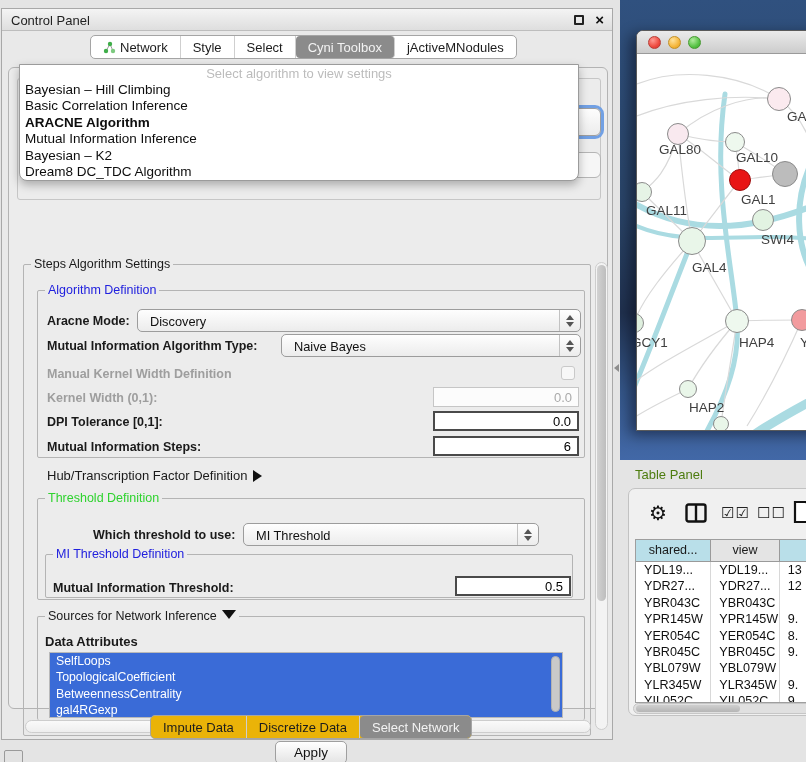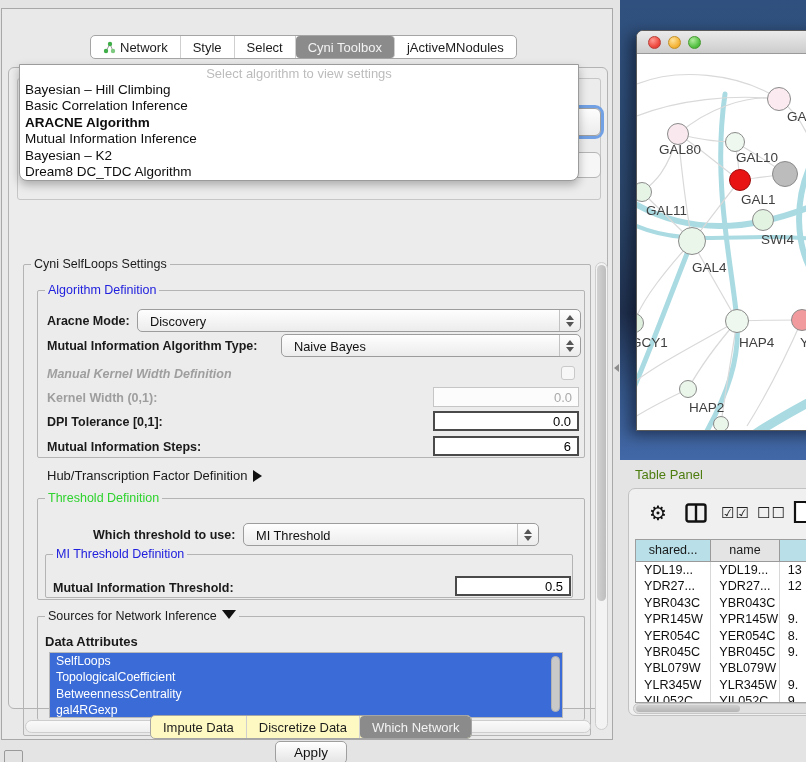--- a/index.html
+++ b/index.html
@@ -89,21 +89,21 @@
   .vscroll-thumb { position:absolute; left:1px; top:2px; width:9px; height:336px;
     background:linear-gradient(90deg,#d2d2d2,#bdbdbd); border-radius:6px; }
   .hscroll-track { position:absolute; left:16px; top:652px; width:566px; height:13px;
     background:linear-gradient(#fafafa,#eeeeee); border:1px solid #cdcdcd; border-radius:7px; }
 
   .apply-btn { position:absolute; left:266px; top:673px; width:72px; height:23px;
     background:linear-gradient(#ffffff,#e4e4e4); border:1px solid #9f9f9f; border-radius:5px;
     font-size:13.5px; color:#111; text-align:center; line-height:21px; }
 
   .bottom-tabbar { position:absolute; top:706px; left:148px; height:24px; display:flex;
-    background:#fef9c3; border:1px solid #a5a5a5; border-radius:5px; overflow:hidden; }
+    background:#eab308; border:1px solid #a5a5a5; border-radius:5px; overflow:hidden; }
 
   
   .desktop { position:absolute; left:620px; top:0; width:186px; height:460px; overflow:hidden;
     background:linear-gradient(180deg,#30517f 0%,#2a4569 45%,#20314f 68%,#35578a 85%,#4268a7 100%); }
   .net-window { position:absolute; left:16px; top:30px; width:220px; height:401px;
     background:#fff; border:1px solid #5a5a5a; border-radius:7px 7px 0 0;
     box-shadow:-6px 4px 14px rgba(0,0,10,.45); overflow:hidden; }
   .net-titlebar { position:absolute; left:0; top:0; right:0; height:23px;
     background:linear-gradient(#ebebeb,#cccccc); border-bottom:1px solid #9a9a9a; }
   .tl { position:absolute; top:5px; width:13px; height:13px; border-radius:50%; }
@@ -139,20 +139,25 @@
 
   .grip { position:absolute; left:4px; top:750px; width:19px; height:14px;
     background:#e2e2e2; border:1px solid #9a9a9a; border-radius:2px; }
   .split-arrow { position:absolute; left:614px; top:364px; width:0; height:0;
     border-top:4px solid transparent; border-bottom:4px solid transparent; border-right:5px solid #8d8d8d; }
 </style>
 </head>
 <body>
 
 <div class="control-panel">
+  <div class="cp-titlebar">
+    <span class="cp-title">Control Panel</span>
+    <span class="float-btn"></span>
+    <span class="close-btn">×</span>
+  </div>
 
   <div class="tabbar">
     <div class="tab">
       <svg width="13" height="13" viewBox="0 0 13 13">
         <line x1="3" y1="10" x2="7" y2="3" stroke="#9a9a9a" stroke-width="1"></line>
         <line x1="7" y1="3" x2="10" y2="10" stroke="#9a9a9a" stroke-width="1"></line>
         <circle cx="7" cy="3" r="2.2" fill="#3fae49"></circle>
         <circle cx="3" cy="10" r="2.2" fill="#3fae49"></circle>
         <circle cx="10" cy="10" r="2.2" fill="#7cc97f"></circle>
       </svg>
@@ -171,21 +176,21 @@
         <span>jActiveMNodules</span>
       </div>
   </div>
 
   <div class="content">
     <div class="ghost-group"></div>
     <div class="ghost-combo"></div>
     <div class="ghost-combo2"></div>
 
     <div class="grp" style="left:14px; top:196px; width:568px; height:472px;">
-      <span class="grp-title t-black">Cyni SelfLoops Settings</span>
+      <span class="grp-title t-black">Steps Algorithm Settings</span>
     </div>
 
     <div class="grp" style="left:28px; top:222px; width:548px; height:168px;">
       <span class="grp-title t-blue">Algorithm Definition</span>
     </div>
     <span class="lbl" style="left:38px; top:246px;">Aracne Mode:</span>
     <div class="combo" style="left:128px; top:241px; width:444px;">
       <span class="val">Discovery</span>
       <span class="step">
           <i class="tri-up"></i>
@@ -193,21 +198,21 @@
         </span>
     </div>
     <span class="lbl" style="left:38px; top:271px;">Mutual Information Algorithm Type:</span>
     <div class="combo" style="left:272px; top:266px; width:300px;">
       <span class="val">Naive Bayes</span>
       <span class="step">
           <i class="tri-up"></i>
           <i class="tri-dn"></i>
         </span>
     </div>
-    <span class="lbl dis" style="left:38px; top:299px;font-style:italic;">Manual Kernel Width Definition</span>
+    <span class="lbl dis" style="left:38px; top:299px;">Manual Kernel Width Definition</span>
     <span class="chk" style="left:552px; top:298px;"></span>
     <span class="lbl dis" style="left:38px; top:323px;">Kernel Width (0,1):</span>
     <input class="field dis" style="left: 424px; top: 319px; width: 146px;" readonly="" value="0.0">
     <span class="lbl" style="left:38px; top:347px;">DPI Tolerance [0,1]:</span>
     <input class="field active" style="left: 424px; top: 343px; width: 146px;" readonly="" value="0.0">
     <span class="lbl" style="left:38px; top:372px;">Mutual Information Steps:</span>
     <input class="field active" style="left: 424px; top: 368px; width: 146px;" readonly="" value="6">
 
     <span class="sec-label" style="left:38px; top:400px;">
       <span>Hub/Transcription Factor Definition</span><i class="arrow-right"></i>
@@ -251,21 +256,21 @@
   </div>
 
   <div class="bottom-tabbar">
     <div class="tab">
         <span>Impute Data</span>
       </div>
     <div class="tab">
         <span>Discretize Data</span>
       </div>
     <div class="tab sel">
-        <span>Which Network</span>
+        <span>Select Network</span>
       </div>
   </div>
 </div>
 
 <div class="desktop">
   <div class="net-window">
     <div class="net-titlebar">
       <span class="tl red"></span>
       <span class="tl yellow"></span>
       <span class="tl green"></span>
@@ -343,21 +348,21 @@
       </svg>
       <span class="tcheck" style="left:92px;">☑☑</span>
       <span class="tcheck" style="left:128px;">☐☐</span>
       <svg style="position:absolute; left:164px; top:3px;" width="20" height="24" viewBox="0 0 20 24">
         <path d="M 2,2 L 13,2 L 18,7 L 18,22 L 2,22 Z" fill="#fff" stroke="#111" stroke-width="2.2"></path>
       </svg>
     </div>
     <div class="tp-table">
       <div class="th-row">
         <div class="th hl c1">shared...</div>
-        <div class="th c2">name</div>
+        <div class="th c2">view</div>
         <div class="th hl c3"></div>
       </div>
       <div class="td-row">
           <div class="td c1">YDL19...</div>
           <div class="td c2">YDL19...</div>
           <div class="td c3">13</div>
         </div>
       <div class="td-row">
           <div class="td c1">YDR27...</div>
           <div class="td c2">YDR27...</div>

